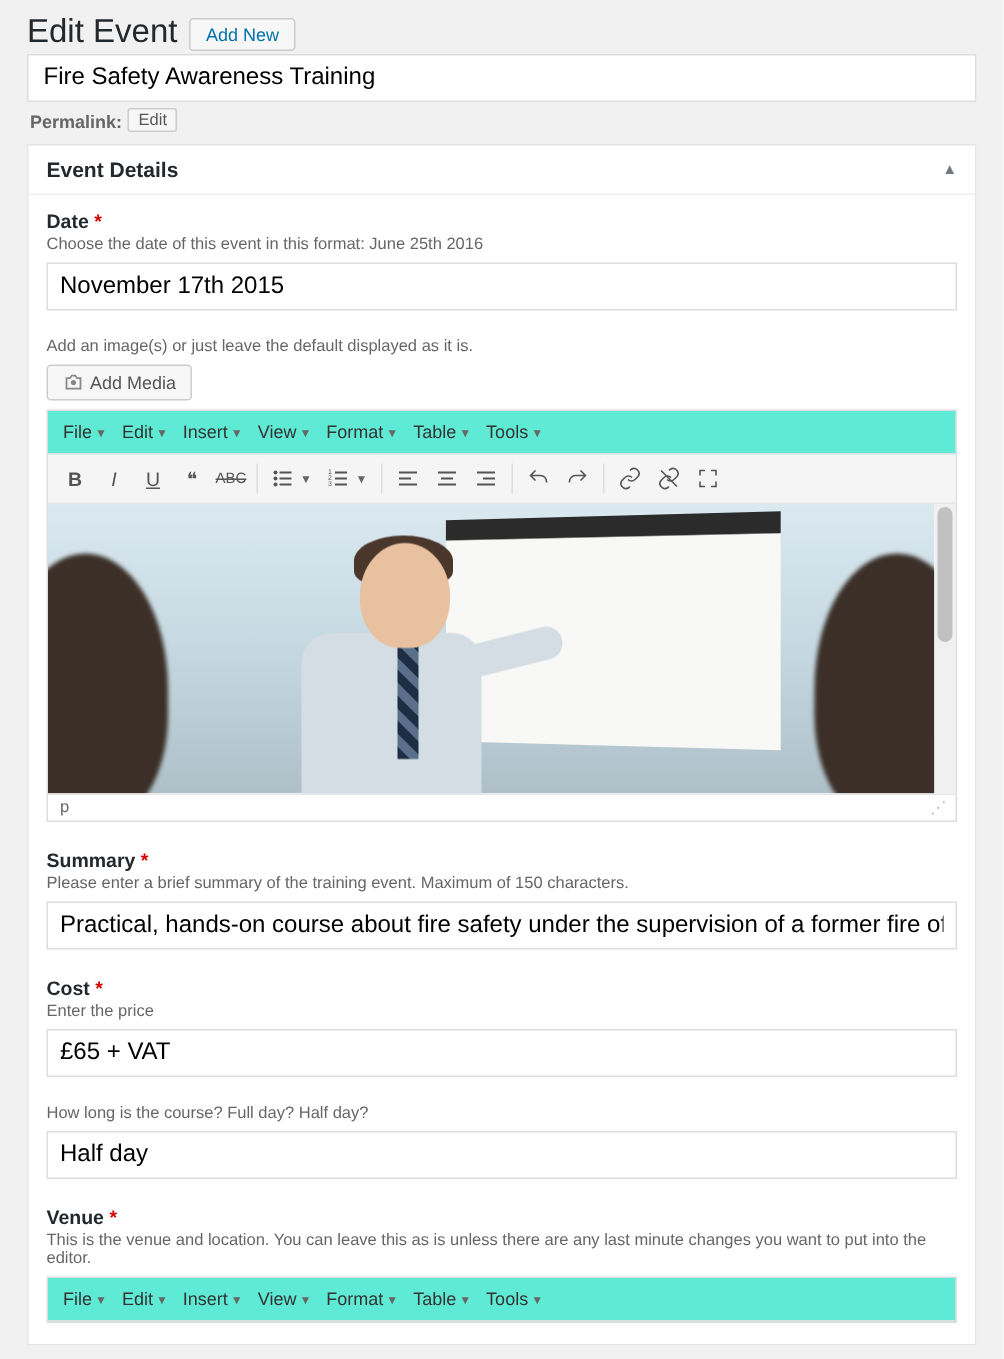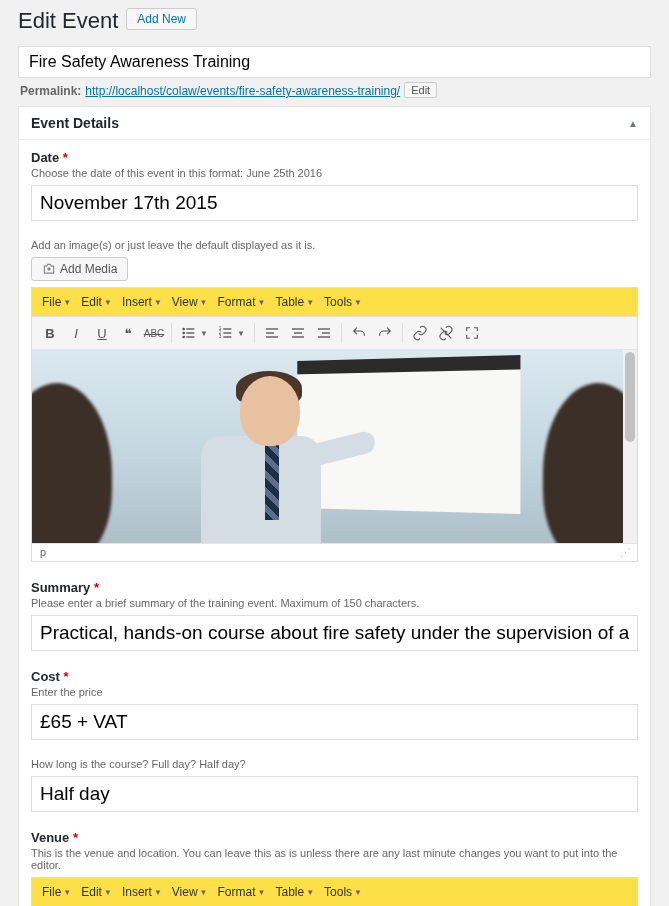--- a/index.html
+++ b/index.html
@@ -4,21 +4,21 @@
 <style>
 * { box-sizing: border-box; margin: 0; padding: 0; }
 body {
   font-family: -apple-system, "Segoe UI", Helvetica, Arial, sans-serif;
   font-size: 13px;
   color: #23282d;
   background: #f1f1f1;
   width: 669px;
   padding: 8px 18px 0 18px;
 }
-.page-header { display: flex; align-items: flex-start; margin-bottom: 12px; }
+.page-header { display: flex; align-items: flex-end; margin-bottom: 2px; }
 .page-header h1 { font-size: 22px; font-weight: 400; color: #23282d; margin-right: 8px; }
 .btn-secondary {
   background: #f7f7f7;
   border: 1px solid #ccc;
   border-radius: 3px;
   color: #0073aa;
   font-size: 12px;
   padding: 3px 10px;
   cursor: pointer;
 }
@@ -65,21 +65,21 @@
 .toggle-indicator { color: #72777c; font-size: 10px; }
 .postbox-inner { padding: 10px 12px 14px; }
 .field { margin-bottom: 18px; }
 .field-label { font-size: 13px; font-weight: 600; margin-bottom: 2px; }
 .field-label .req { color: #d40000; }
 .field-desc { font-size: 11px; color: #666; margin-bottom: 6px; }
 .text-input {
   width: 100%;
   border: 1px solid #ddd;
   padding: 6px 8px;
-  font-size: 19px;
+  font-size: 16px;
   background: #fff;
 }
 .add-media-btn {
   display: inline-flex;
   align-items: center;
   gap: 4px;
   border: 1px solid #ccc;
   background: #f7f7f7;
   padding: 4px 10px;
   font-size: 12px;
@@ -87,21 +87,21 @@
   cursor: pointer;
   margin-bottom: 6px;
   color: #555;
 }
 .editor-wrap { border: 1px solid #ddd; }
 .menubar {
   display: flex;
   gap: 2px;
   border-bottom: 1px solid #ddd;
   padding: 4px 6px;
-  background: #fde047;
+  background: #5eead4;
   font-size: 12px;
 }
 .menubar-item {
   padding: 3px 4px;
   cursor: pointer;
   color: #333;
   display: flex;
   align-items: center;
   gap: 2px;
 }
@@ -224,21 +224,20 @@
 <div class="page-header">
   <h1>Edit Event</h1>
   <button class="btn-secondary">Add New</button>
 </div>
 
 
 <input class="title-input" type="text" value="Fire Safety Awareness Training" style="">
 
 <div class="permalink-row">
   <strong>Permalink:</strong>
-  <a href="#"><span>http://localhost/colaw/events/</span><span class="slug">fire-safety-awareness-training/</span></a>
   <button class="edit-btn">Edit</button>
 </div>
 
 
 <div class="postbox">
   <div class="postbox-header">
     <h2>Event Details</h2>
     <span class="toggle-indicator">▲</span>
   </div>
   <div class="postbox-inner">

